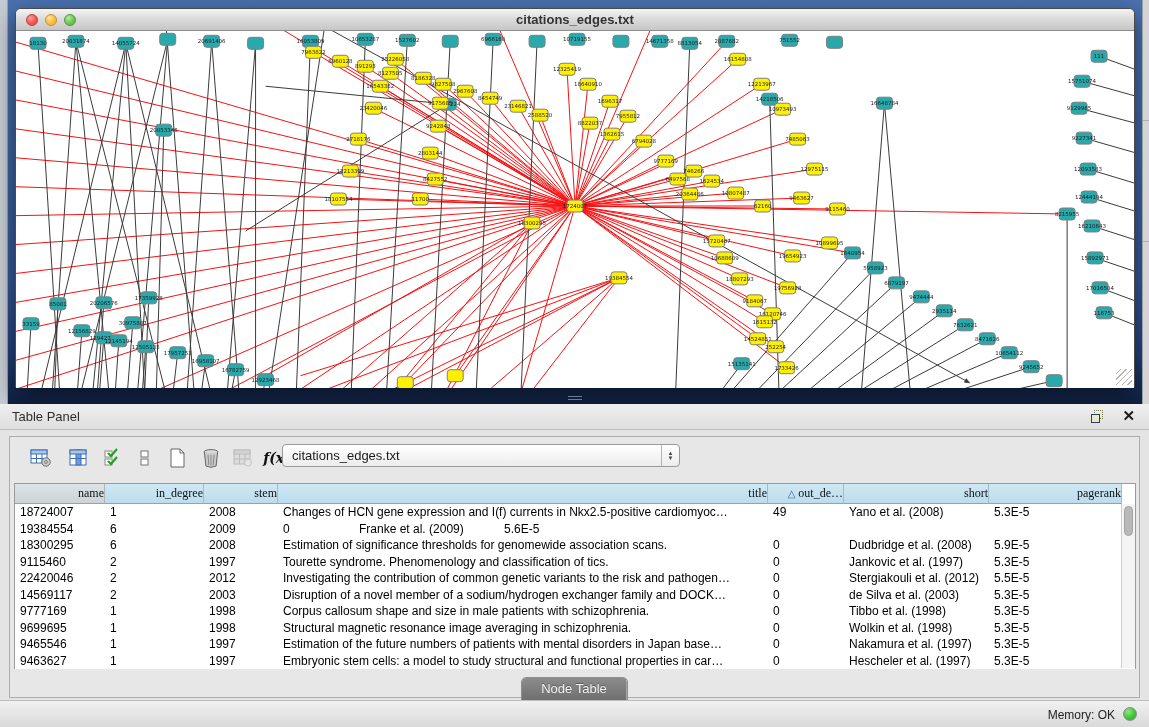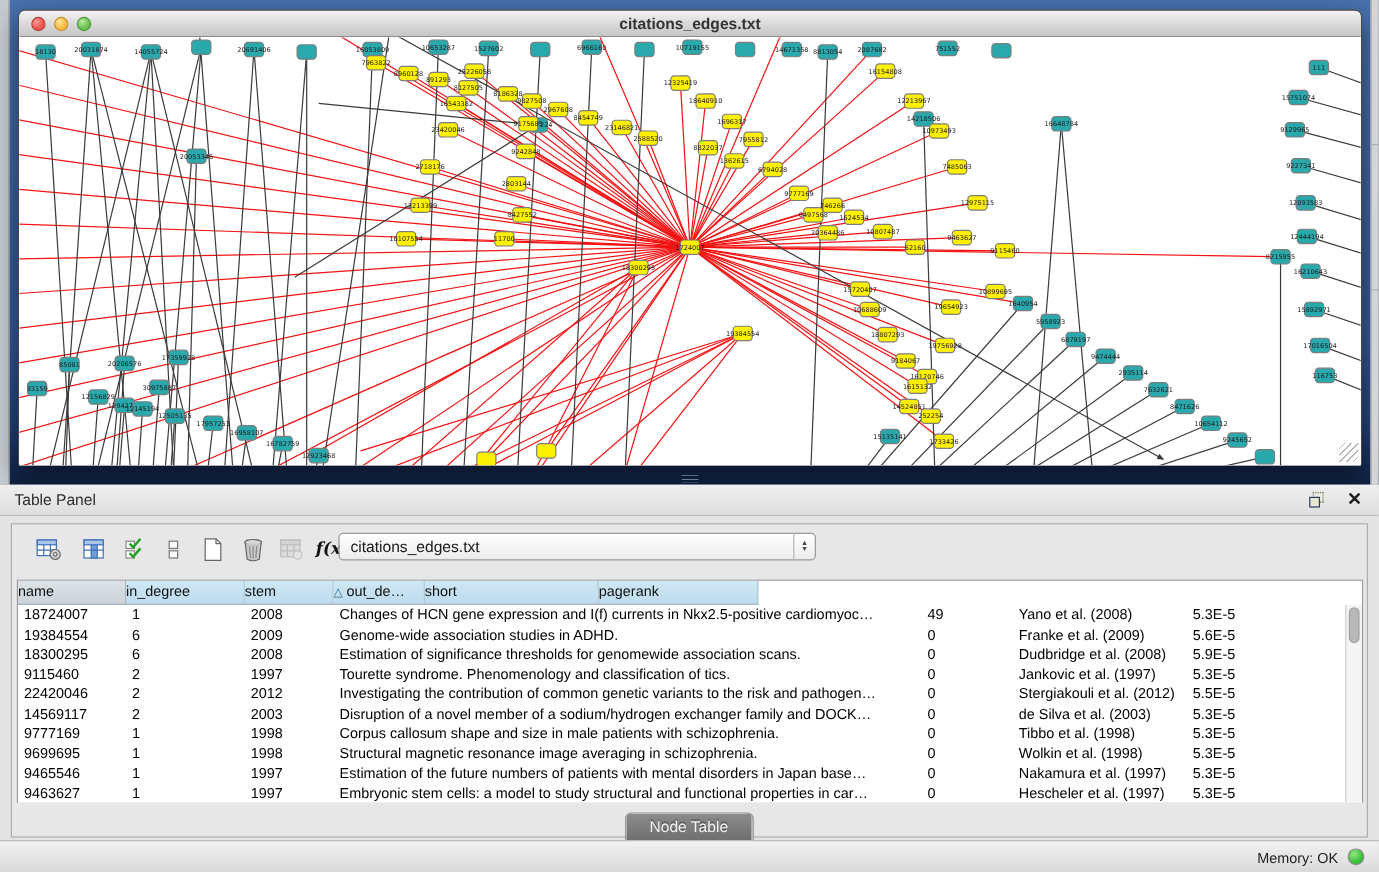--- a/index.html
+++ b/index.html
@@ -47,21 +47,21 @@
   .tool-btn.disabled { opacity:.45; cursor:default; }
   .fx { font-family:"DejaVu Serif",serif; font-style:italic; font-weight:bold; font-size:14px; color:#111; }
   .combo { position:absolute; left:268px; top:3px; width:398px; height:23px; border:1px solid #9a9a9a; border-radius:4px;
     background:linear-gradient(180deg,#ffffff,#ececec); font-size:13px; color:#1a1a1a; line-height:21px; padding-left:9px; cursor:pointer; }
   .combo .stepper { position:absolute; right:0; top:0; width:18px; height:21px; border-left:1px solid #b5b5b5;
     display:flex; flex-direction:column; align-items:center; justify-content:center; font-size:6px; color:#444; line-height:5px; }
 
   .table-box { position:absolute; left:4px; top:46px; width:1122px; height:186px; border:1px solid #9b9b9b; background:#fff; }
   .thead { display:flex; height:20px; }
   .th { height:20px; background:linear-gradient(180deg,#cfe8f4,#bcdcee); border-right:1px solid #9dbccc; border-bottom:1px solid #8fa6b2;
-        font-size:12px; color:#111; text-align:left; line-height:19px; overflow:hidden; white-space:nowrap; cursor:pointer; }
+        font-size:12px; color:#111; text-align:right; line-height:19px; overflow:hidden; white-space:nowrap; cursor:pointer;font-family:Liberation Serif, serif; }
   .th:first-child { background:linear-gradient(180deg,#dde3e7,#ccd4d9); border-right:1px solid #aab4ba; }
   .th .tri { color:#2e6f94; font-size:10px; margin-right:3px; }
   .trow { display:flex; height:16.5px; background:#fff; }
   .td { height:16.5px; font-size:12px; color:#000; line-height:16px; padding-left:5px; overflow:hidden; white-space:nowrap; }
   .c0{width:90px}.c1{width:99px}.c2{width:74px}.c3{width:490px}.c4{width:76px}.c5{width:145px}.c6{width:133px}
   .vscroll { position:absolute; right:0; top:20px; bottom:0; width:14px; background:#f4f4f4; border-left:1px solid #cfcfcf; }
   .vthumb { position:absolute; left:2px; top:2px; width:9px; height:30px; border-radius:5px; background:#b9b9b9; border:1px solid #a2a2a2; }
 
   .tabs { position:absolute; left:0; right:0; top:240px; height:22px; text-align:center; }
   .tabwrap { display:inline-flex; border:1px solid #8f8f8f; border-radius:5px; overflow:hidden; background:#fcfcfc; box-shadow:0 1px 1px rgba(0,0,0,.15);flex-direction:column; }
@@ -815,39 +815,39 @@
               <span>▼</span>
             </span>
         </div>
       </div>
 
       <div class="table-box">
         <div class="thead">
             <div class="th c0"><span>name</span></div>
             <div class="th c1"><span>in_degree</span></div>
             <div class="th c2"><span>stem</span></div>
+            <div class="th c3"><span>title</span></div>
             <div class="th c4"><span class="tri">△</span><span>out_de…</span></div>
             <div class="th c5"><span>short</span></div>
             <div class="th c6"><span>pagerank</span></div>
           </div>
         <div>
             <div class="trow">
               <div class="td c0">18724007</div>
               <div class="td c1">1</div>
               <div class="td c2">2008</div>
               <div class="td c3">Changes of HCN gene expression and I(f) currents in Nkx2.5-positive cardiomyoc…</div>
               <div class="td c4">49</div>
               <div class="td c5">Yano et al. (2008)</div>
               <div class="td c6">5.3E-5</div>
             </div>
             <div class="trow">
               <div class="td c0">19384554</div>
               <div class="td c1">6</div>
               <div class="td c2">2009</div>
-              <div class="td c3">Genome-wide association studies in ADHD.</div>
               <div class="td c4">0</div>
               <div class="td c5">Franke et al. (2009)</div>
               <div class="td c6">5.6E-5</div>
             </div>
             <div class="trow">
               <div class="td c0">18300295</div>
               <div class="td c1">6</div>
               <div class="td c2">2008</div>
               <div class="td c3">Estimation of significance thresholds for genomewide association scans.</div>
               <div class="td c4">0</div>

